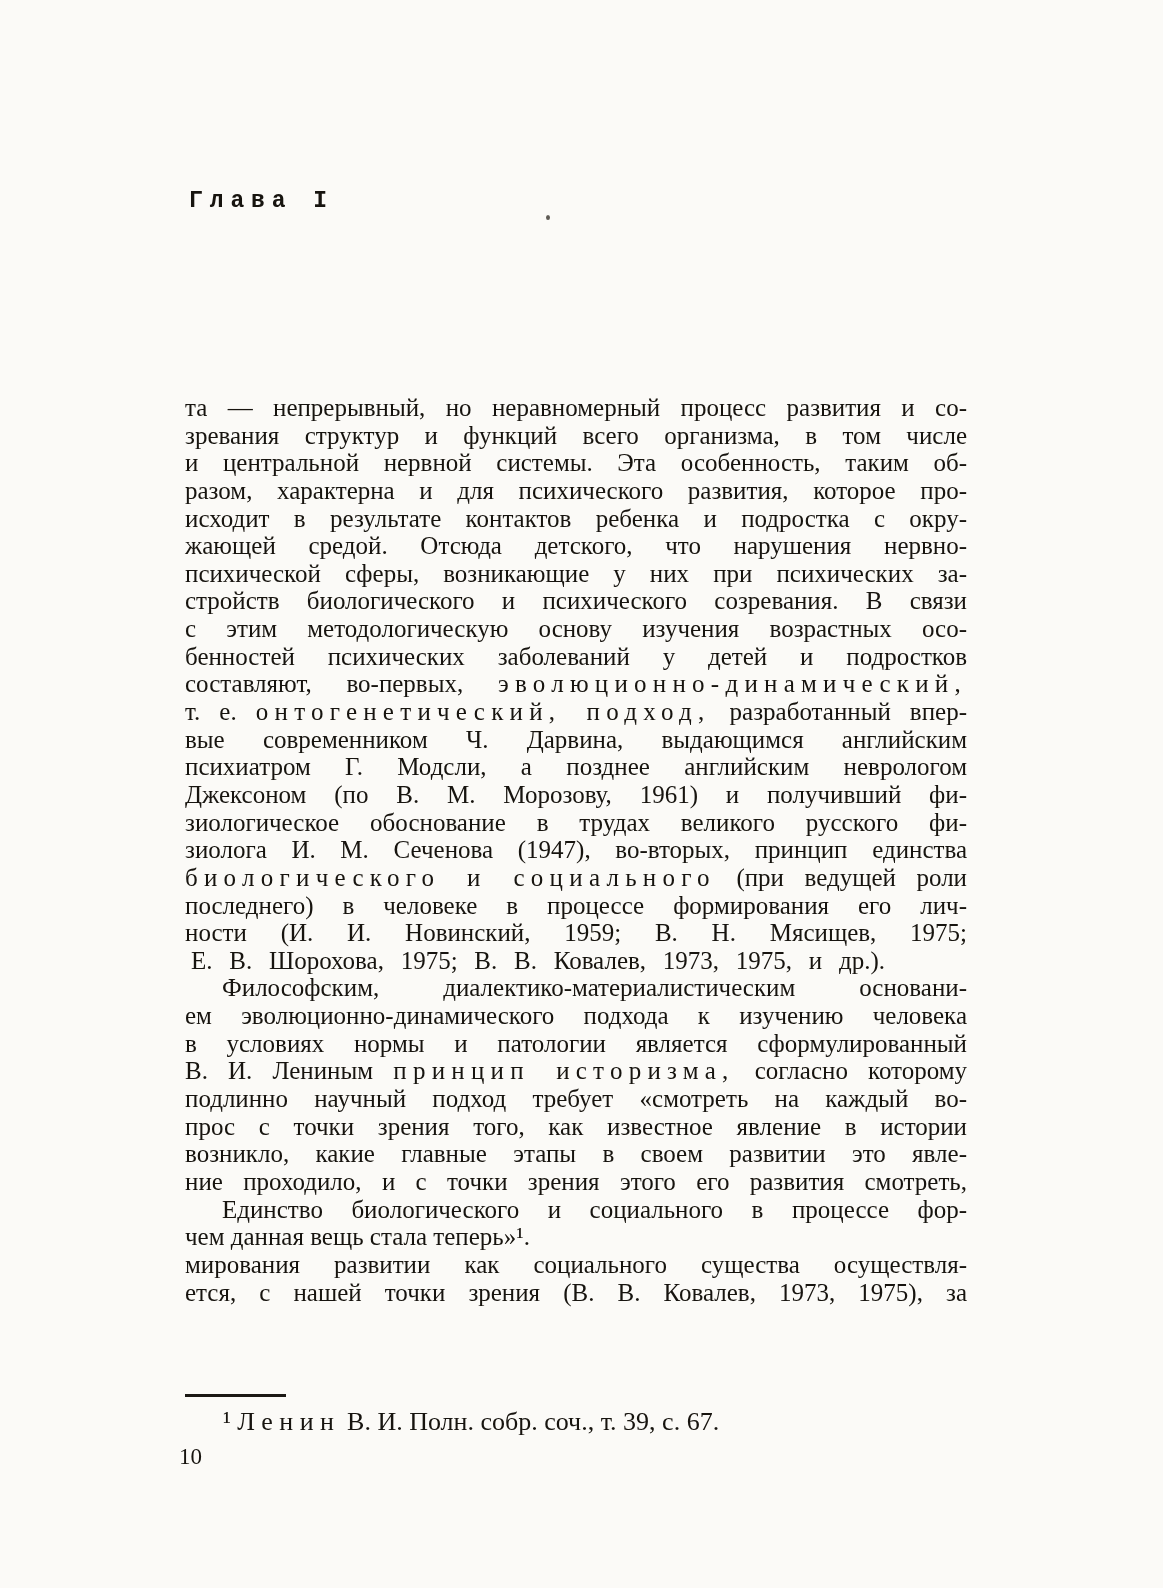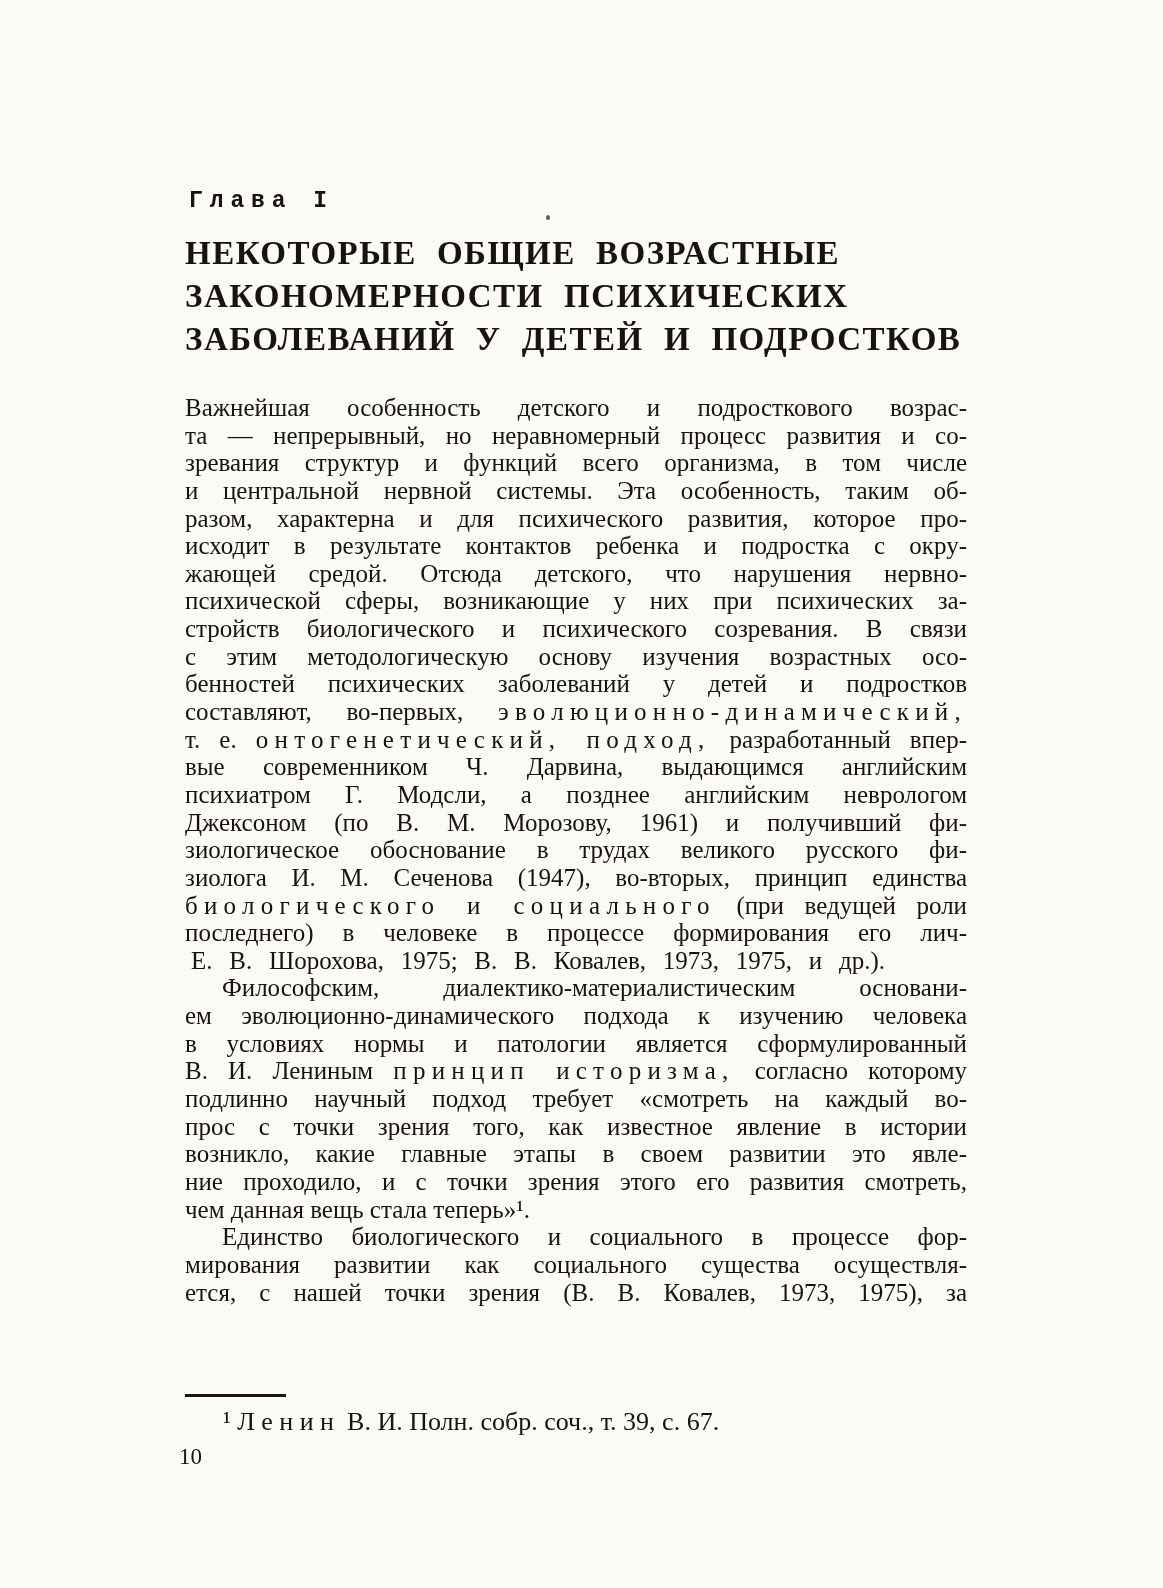--- a/index.html
+++ b/index.html
@@ -59,58 +59,53 @@
 </style>
 </head>
 <body>
 
 <div class="page">
 
   <div class="chapter-label">Глава I</div>
 
   <div class="speck"></div>
 
-  <div class="chapter-title">
-    <div>НЕКОТОРЫЕ ОБЩИЕ ВОЗРАСТНЫЕ</div>
-    <div>ЗАКОНОМЕРНОСТИ ПСИХИЧЕСКИХ</div>
-    <div>ЗАБОЛЕВАНИЙ У ДЕТЕЙ И ПОДРОСТКОВ</div>
-  </div>
 
   <div class="body-text">
-      <div class="line"><span>Важнейшая особенность детского и подросткового возрас-</span></div>
       <div class="line"><span>та — непрерывный, но неравномерный процесс развития и со-</span></div>
       <div class="line"><span>зревания структур и функций всего организма, в том числе</span></div>
       <div class="line"><span>и центральной нервной системы. Эта особенность, таким об-</span></div>
       <div class="line"><span>разом, характерна и для психического развития, которое про-</span></div>
       <div class="line"><span>исходит в результате контактов ребенка и подростка с окру-</span></div>
       <div class="line"><span>жающей средой. Отсюда детского, что нарушения нервно-</span></div>
       <div class="line"><span>психической сферы, возникающие у них при психических за-</span></div>
       <div class="line"><span>стройств биологического и психического созревания. В связи</span></div>
       <div class="line"><span>с этим методологическую основу изучения возрастных осо-</span></div>
       <div class="line"><span>бенностей психических заболеваний у детей и подростков</span></div>
       <div class="line"><span>составляют, во-первых, </span><span class="sp">эволюционно-динамический,</span></div>
       <div class="line"><span>т. е. </span><span class="sp">онтогенетический, подход,</span><span> разработанный впер-</span></div>
       <div class="line"><span>вые современником Ч. Дарвина, выдающимся английским</span></div>
       <div class="line"><span>психиатром Г. Модсли, а позднее английским неврологом</span></div>
       <div class="line"><span>Джексоном (по В. М. Морозову, 1961) и получивший фи-</span></div>
       <div class="line"><span>зиологическое обоснование в трудах великого русского фи-</span></div>
       <div class="line"><span>зиолога И. М. Сеченова (1947), во-вторых, принцип единства</span></div>
       <div class="line"><span class="sp">биологического и социального</span><span> (при ведущей роли</span></div>
       <div class="line"><span>последнего) в человеке в процессе формирования его лич-</span></div>
+      <div class="line"><span>ности (И. И. Новинский, 1959; В. Н. Мясищев, 1975;</span></div>
       <div class="line end-wide"><span>Е. В. Шорохова, 1975; В. В. Ковалев, 1973, 1975, и др.).</span></div>
       <div class="line indent"><span>Философским, диалектико-материалистическим основани-</span></div>
       <div class="line"><span>ем эволюционно-динамического подхода к изучению человека</span></div>
       <div class="line"><span>в условиях нормы и патологии является сформулированный</span></div>
       <div class="line"><span>В. И. Лениным </span><span class="sp">принцип историзма,</span><span> согласно которому</span></div>
       <div class="line"><span>подлинно научный подход требует «смотреть на каждый во-</span></div>
       <div class="line"><span>прос с точки зрения того, как известное явление в истории</span></div>
       <div class="line"><span>возникло, какие главные этапы в своем развитии это явле-</span></div>
       <div class="line"><span>ние проходило, и с точки зрения этого его развития смотреть,</span></div>
+      <div class="line indent"><span>Единство биологического и социального в процессе фор-</span></div>
       <div class="line end"><span>чем данная вещь стала теперь»¹.</span></div>
-      <div class="line indent"><span>Единство биологического и социального в процессе фор-</span></div>
       <div class="line"><span>мирования развитии как социального существа осуществля-</span></div>
       <div class="line"><span>ется, с нашей точки зрения (В. В. Ковалев, 1973, 1975), за</span></div>
     </div>
 
   <div class="footnote-rule"></div>
 
   <div class="footnote"><span>¹ </span><span class="sp">Ленин</span><span> В. И. Полн. собр. соч., т. 39, с. 67.</span></div>
 
   <div class="page-number">10</div>
 

